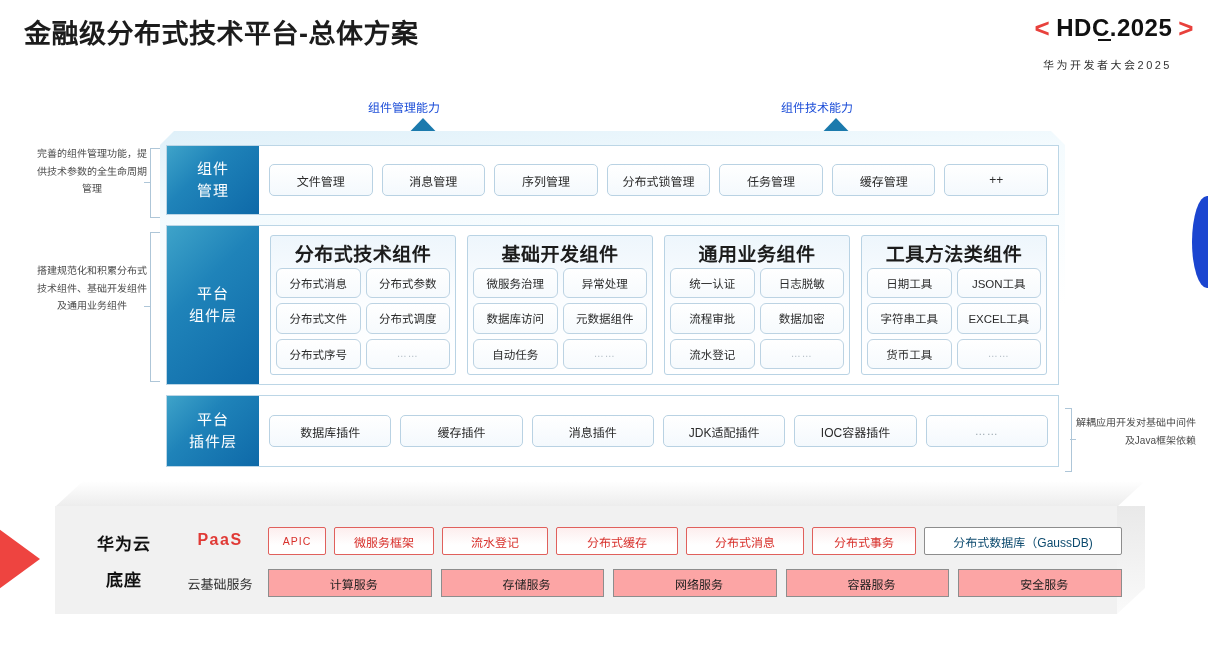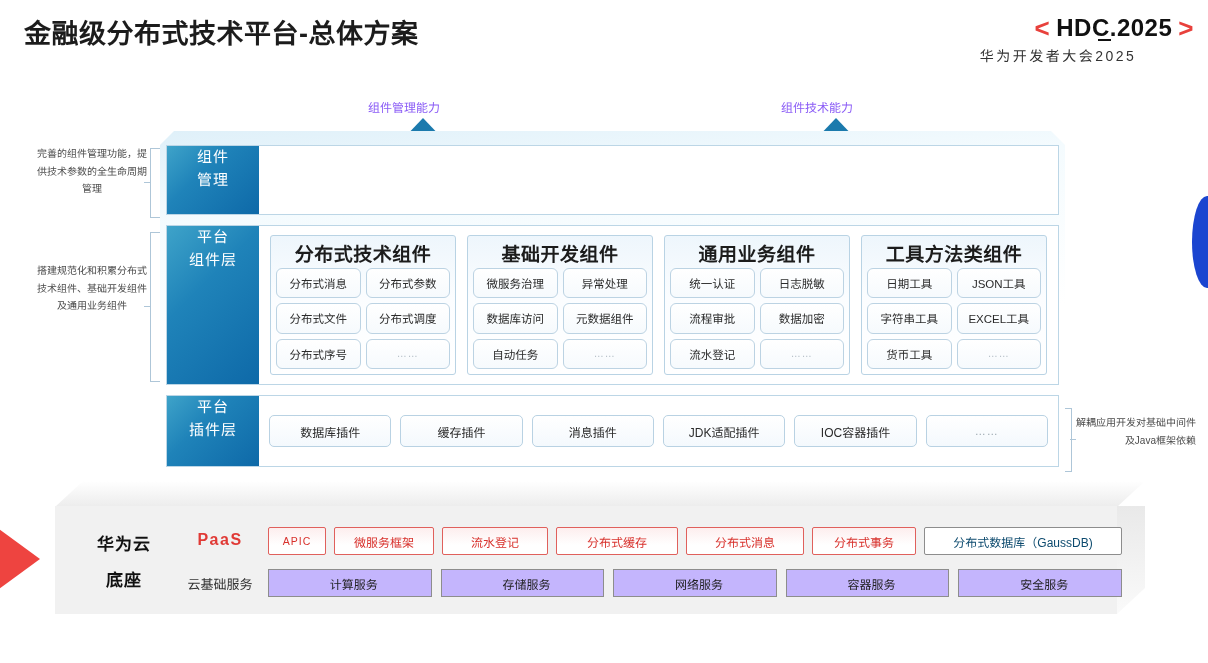--- a/index.html
+++ b/index.html
@@ -26,42 +26,42 @@
     letter-spacing:.5px; white-space:nowrap;
     display:flex; align-items:center; justify-content:flex-end; gap:6px;
   }
   .ang{color:#e8413c; font-size:26px; font-weight:bold; line-height:1;}
   #hdc-main .word{position:relative;}
   #hdc-main .word::after{
     content:""; position:absolute; left:42px; bottom:1px;
     width:13px; height:2px; background:#111;
   }
   #hdc-sub{
-    font-size:14px; color:#333; letter-spacing:2.5px;
-    margin-top:3px; padding-right:22px; white-space:nowrap;
+    font-size:11px; color:#333; letter-spacing:2.5px;
+    margin-top:14px; text-align:right; padding-right:22px; white-space:nowrap;
   }
 
   
   #left-wedge{
     position:absolute; left:-34px; top:505px;
     width:74px; height:108px;
     background:#ee4440;
     border-radius:0 100% 100% 0 / 0 50% 50% 0;
     clip-path:polygon(0 0,100% 50%,0 100%);
   }
   #right-lens{
     position:absolute; right:-14px; top:196px;
     width:30px; height:92px;
     background:#1b45d0;
     border-radius:50%;
   }
 
   
   .arrow-label{
-    position:absolute; font-size:12px; color:#8b5cf6; white-space:nowrap;
+    position:absolute; font-size:12px; color:#1d4ed8; white-space:nowrap;
   }
   .up-arrow{position:absolute; width:42px; height:48px;}
   .up-arrow .head{
     position:absolute; top:0; left:0; width:0;height:0;
     border-left:21px solid transparent; border-right:21px solid transparent;
     border-bottom:22px solid #1b7aad;
   }
   .up-arrow .stem{
     position:absolute; top:21px; left:12px; width:18px; height:27px;
     background:linear-gradient(180deg,#1b7aad 0%,#1f84b8 100%);
@@ -81,21 +81,21 @@
     position:absolute; left:6px; right:6px;
     border:1px solid #bcd6e6;
     background:#ffffff;
     display:flex;
     box-sizing:border-box;
   }
   .layer-title{
     width:92px; flex:0 0 92px;
     background:linear-gradient(135deg,#3ea3c9 0%,#1f83b9 38%,#0e69a8 100%);
     color:#ffffff; font-size:15px;
-    display:flex; flex-direction:column; align-items:center; 
+    display:flex; flex-direction:column; align-items:center; justify-content:center;
     line-height:1.5; text-align:center; letter-spacing:1px;
   }
   .layer-body{
     flex:1; display:flex; align-items:center;
     padding:0 10px; gap:9px; box-sizing:border-box;
   }
 
   
   #layer-mgmt{top:14px;  height:70px;}
   #layer-comp{top:94px;  height:160px;}
@@ -199,21 +199,21 @@
   .paas-box.small{font-size:10.5px; letter-spacing:1px;}
   .paas-box.gray{
     border-color:#8d8d8d; color:#0c4a6e;
     background:#ffffff;
   }
   #cloud-row{
     position:absolute; left:268px; top:569px; width:854px; height:28px;
     display:flex; gap:9px;
   }
   .cloud-box{
-    flex:1; border:1.3px solid #8d8d8d; background:#c4b5fd;
+    flex:1; border:1.3px solid #8d8d8d; background:#fca5a5;
     display:flex; align-items:center; justify-content:center;
     font-size:12px; color:#1f1f1f; white-space:nowrap; box-sizing:border-box;padding-left:8px;
   }
 </style>
 </head>
 <body>
 
 <div id="page-title">金融级分布式技术平台-总体方案</div>
 
 <div id="hdc-logo">
@@ -251,20 +251,29 @@
 <div class="tick" id="tick-l2"></div>
 <div class="tick" id="tick-r1"></div>
 
 <div id="stack">
   <div id="stack-bg"></div>
 
   <div class="layer" id="layer-mgmt">
     <div class="layer-title">
       <span>组件</span>
       <span>管理</span>
+    </div>
+    <div class="layer-body">
+      <div class="pill">文件管理</div>
+      <div class="pill">消息管理</div>
+      <div class="pill">序列管理</div>
+      <div class="pill">分布式锁管理</div>
+      <div class="pill">任务管理</div>
+      <div class="pill">缓存管理</div>
+      <div class="pill">++</div>
     </div>
   </div>
 
   <div class="layer" id="layer-comp">
     <div class="layer-title">
       <span>平台</span>
       <span>组件层</span>
     </div>
     <div class="layer-body">
 

